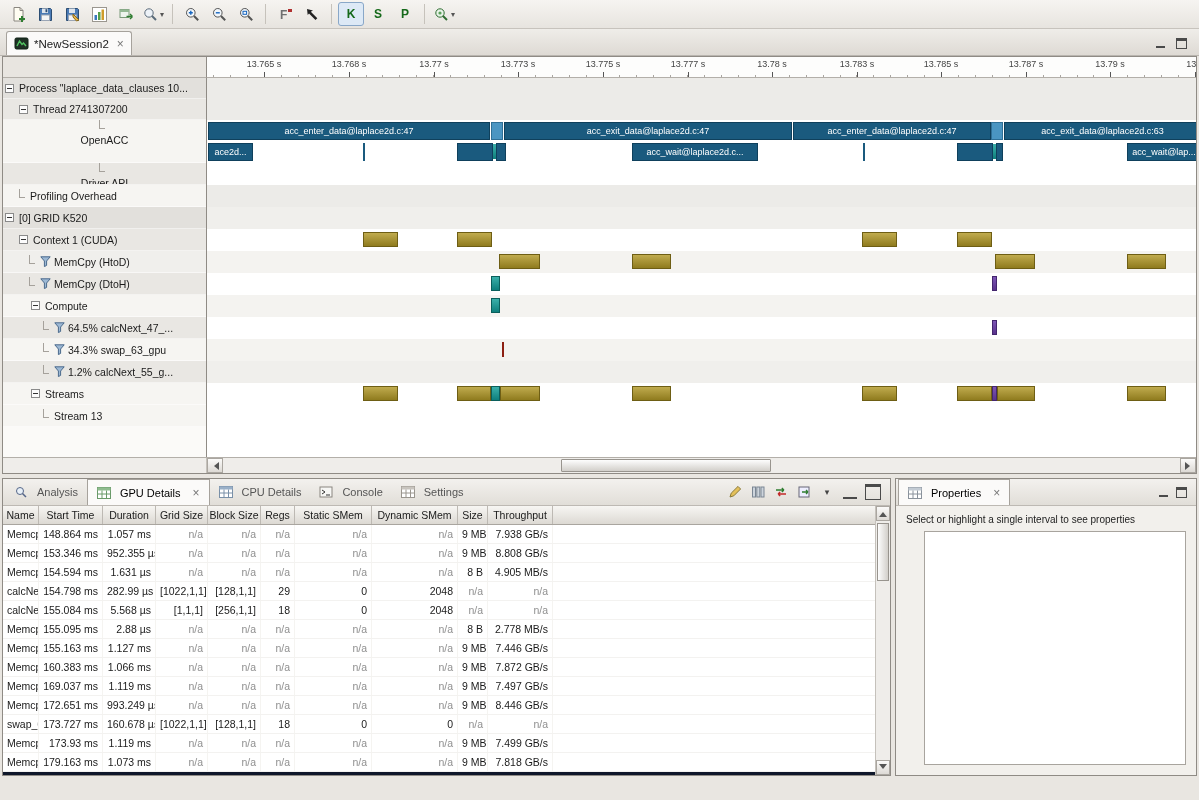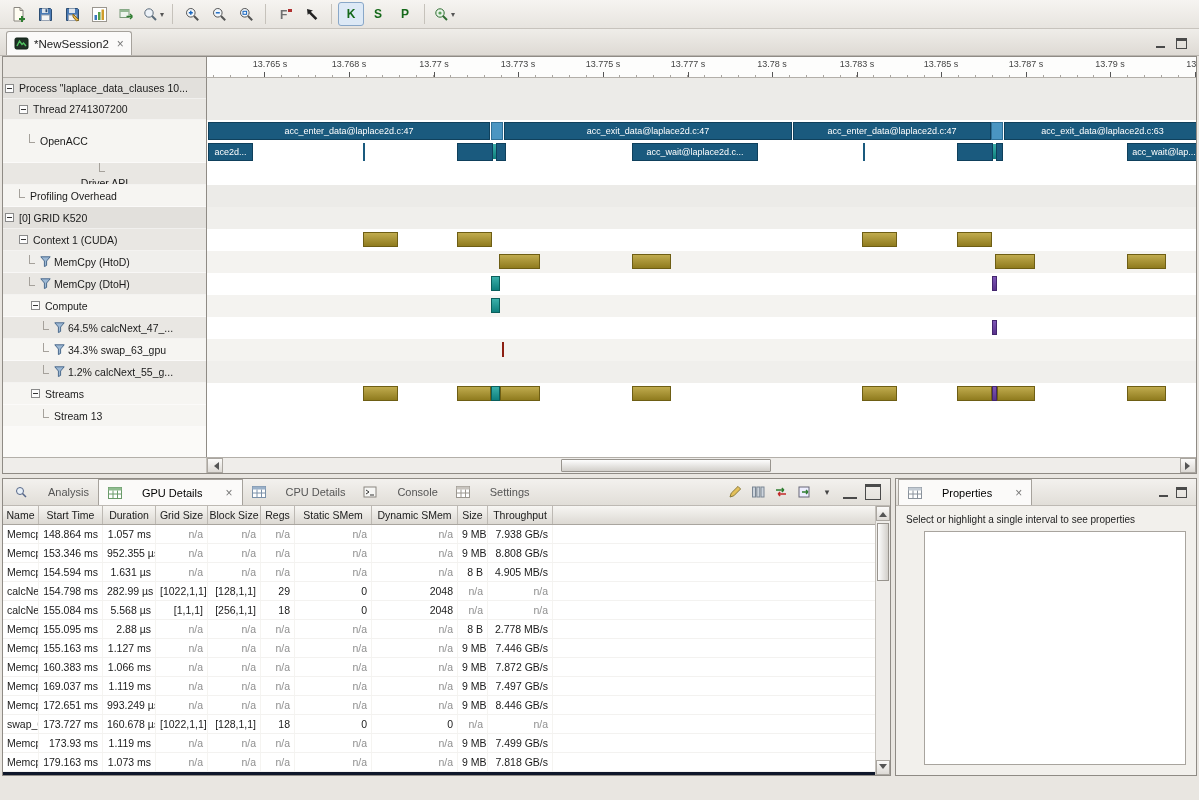--- a/index.html
+++ b/index.html
@@ -61,21 +61,21 @@
   .arr-r{width:0;height:0;border:4px solid transparent;border-left:5px solid #555;margin-left:2px}
   .arr-u{width:0;height:0;border:4px solid transparent;border-bottom:5px solid #555;margin-bottom:2px}
   .arr-d{width:0;height:0;border:4px solid transparent;border-top:5px solid #555;margin-top:2px}
   .sb-track{position:relative;flex:1}
   .sb-thumb{position:absolute;top:1px;bottom:1px;background:linear-gradient(#fdfdfd,#d2cfca);border:1px solid #98948e;border-radius:1px}
   
   .bottom{margin:4px 2px 0 2px;height:298px;display:flex}
   .details{width:889px;flex:none;border:1px solid #8f8b85;background:#fbfaf9;display:flex;flex-direction:column;margin-right:4px}
   .props{flex:1;border:1px solid #8f8b85;background:#f2f0ec;display:flex;flex-direction:column}
   .dtabs{height:27px;flex:none;display:flex;align-items:stretch;background:linear-gradient(#f3f1ee,#e1ded8);border-bottom:1px solid #bdb9b3;padding-left:2px}
-  .dtab{display:flex;align-items:center;gap:20px;padding:0 9px;font-size:11px;color:#555;cursor:pointer}
+  .dtab{display:flex;align-items:center;gap:9px;padding:0 9px;font-size:11px;color:#555;cursor:pointer}
   .dtab.active{background:#fbfaf9;border:1px solid #a6a29c;border-bottom:none;color:#000}
   .dtab-icon{display:inline-flex}
   .dtabs-right{margin-left:auto;display:flex;align-items:center;gap:7px;padding-right:9px}
   .mini-btn{display:flex;align-items:center;justify-content:center;width:16px;height:16px;cursor:pointer;color:#444;font-size:9px}
   
   .table-wrap{flex:1;display:flex;overflow:hidden}
   .gtable{flex:1;overflow:hidden;background:#0f172a}
   .g-head{display:flex;height:19px;background:linear-gradient(#f7f6f3,#dcd9d3);border-bottom:1px solid #a9a59f}
   .gh-cell{flex:none;display:flex;align-items:center;justify-content:center;font-size:10.5px;border-right:1px solid #bdb9b3;overflow:hidden;white-space:nowrap}
   .gh-fill{flex:1}
@@ -273,21 +273,21 @@
           <div class="mtick" style="left: 835.672px;"></div>
           <div class="mtick" style="left: 852.6px;"></div>
           <div class="mtick" style="left: 869.528px;"></div>
           <div class="mtick" style="left: 886.456px;"></div>
           <div class="mtick" style="left: 903.384px;"></div>
           <div class="mtick" style="left: 920.312px;"></div>
           <div class="mtick" style="left: 937.24px;"></div>
           <div class="mtick" style="left: 954.168px;"></div>
           <div class="mtick" style="left: 971.096px;"></div>
           <div class="mtick" style="left: 988.024px;"></div>
-          <div class="rlabel" style="left: 33px;">13.765 s</div>
+          <div class="rlabel" style="left: 27px;">13.765 s</div>
           <div class="rtick" style="left: 57px;"></div>
           <div class="rlabel" style="left: 112px;">13.768 s</div>
           <div class="rtick" style="left: 142px;"></div>
           <div class="rlabel" style="left: 197px;">13.77 s</div>
           <div class="rtick" style="left: 227px;"></div>
           <div class="rlabel" style="left: 281px;">13.773 s</div>
           <div class="rtick" style="left: 311px;"></div>
           <div class="rlabel" style="left: 366px;">13.775 s</div>
           <div class="rtick" style="left: 396px;"></div>
           <div class="rlabel" style="left: 451px;">13.777 s</div>
@@ -315,21 +315,21 @@
             </span>
             <span class="tree-label">Process "laplace_data_clauses 10...</span>
           </div>
           <div class="tree-row" style="height: 21px; background: rgb(233, 231, 227);">
             <span class="indent" style="width: 16px;"></span>
             <span class="exp">
               <span class="exp-line"></span>
             </span>
             <span class="tree-label">Thread 2741307200</span>
           </div>
-          <div class="tree-row" style="height: 43px; background: rgb(246, 245, 242);">
+          <div class="tree-row" style="height: 43px; background: rgb(246, 245, 242); flex-direction: column;">
             <span class="indent" style="width: 26px;"></span>
             <span class="branch"></span>
             <span class="tree-label">OpenACC</span>
           </div>
           <div class="tree-row" style="height: 22px; background: rgb(233, 231, 227); flex-direction: column;">
             <span class="indent" style="width: 26px;"></span>
             <span class="branch"></span>
             <span class="tree-label">Driver API</span>
           </div>
           <div class="tree-row" style="height: 22px; background: rgb(246, 245, 242);">

